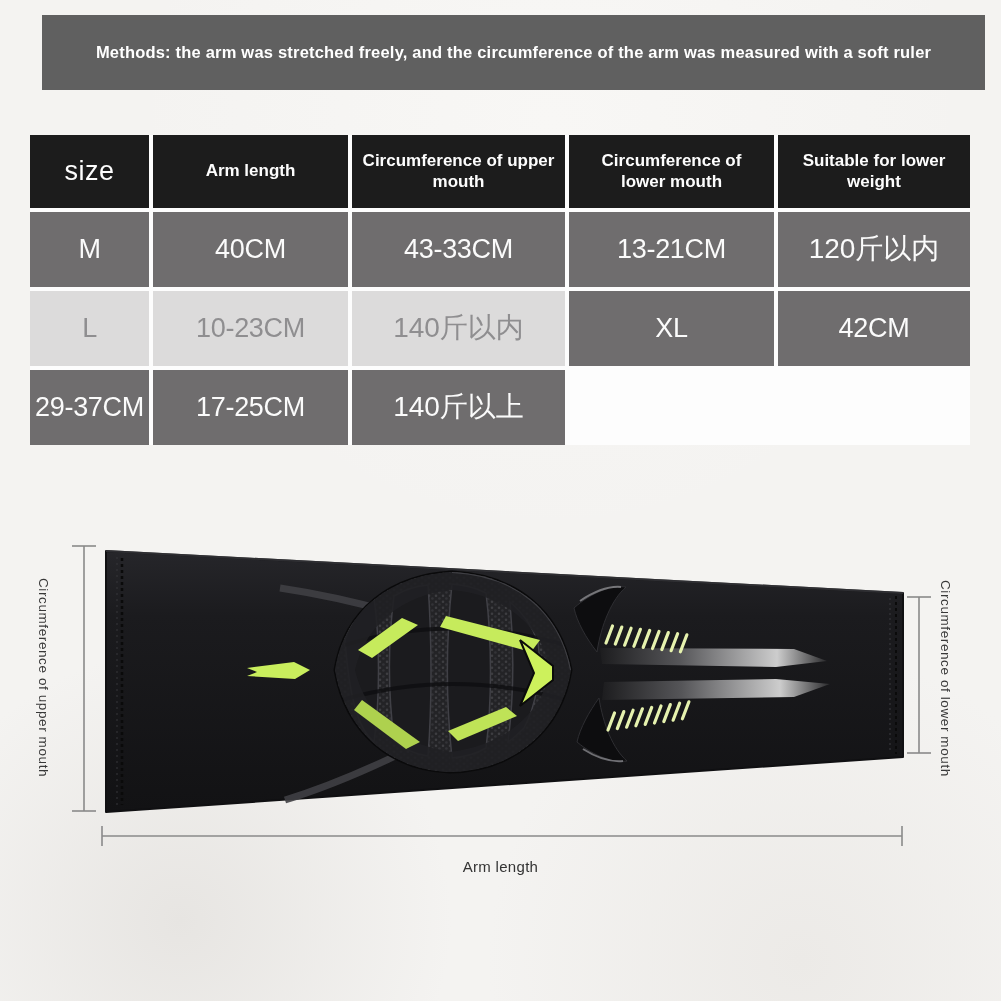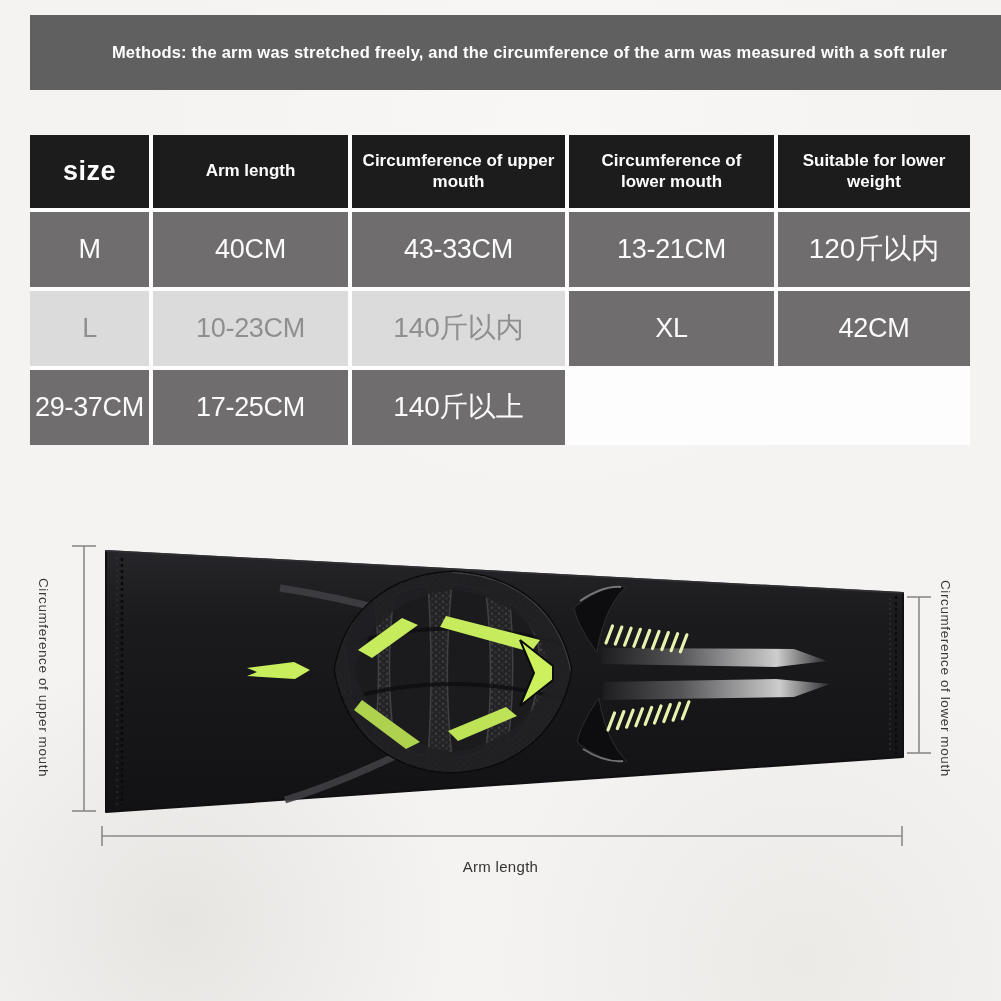--- a/index.html
+++ b/index.html
@@ -3,30 +3,30 @@
 <meta charset="utf-8">
 <style>
   html,body{margin:0;padding:0;}
   body{font-family:"Liberation Sans","DejaVu Sans",sans-serif;background:#e9e8e6;}
   .stage{position:relative;width:1001px;height:1001px;margin:0 auto;overflow:hidden;
          background:#f4f3f1;
          background-image:radial-gradient(circle at 18% 92%, #e7e5e2 0%, rgba(231,229,226,0) 22%),
                           radial-gradient(circle at 80% 96%, #eceae7 0%, rgba(236,234,231,0) 25%),
                           radial-gradient(circle at 55% 12%, #f8f7f5 0%, rgba(248,247,245,0) 40%);}
   
-  .banner{position:absolute;left:30px;top:15px;width:943px;height:75px;background:#606060;
+  .banner{position:absolute;left:42px;top:15px;width:943px;height:75px;background:#606060;
           color:#ffffff;font-size:16.5px;font-weight:700;letter-spacing:.2px;
-          display:flex;align-items:center;justify-content:center;text-align:center;padding-left:28px;}
+          display:flex;align-items:center;justify-content:center;text-align:center;}
   
   .size-table{position:absolute;left:30px;top:135px;width:940px;background:#fdfdfd;
               display:grid;grid-template-columns:119px 195px 213px 205px 192px;
               grid-template-rows:73px 75px 75px 75px;gap:4px;}
   .cell{display:flex;align-items:center;justify-content:center;text-align:center;line-height:1.22;}
   .th{background:#1c1c1c;color:#fdfdfd;font-size:17px;font-weight:700;padding:0 10px;}
-  .th-size{font-size:27px;font-weight:700;letter-spacing:.5px;}
+  .th-size{font-size:27px;font-weight:400;letter-spacing:.5px;}
   .td{font-size:27px;font-weight:400;letter-spacing:-.3px;}
   .row-dark{background:#6f6d6e;color:#fbfbfb;}
   .row-light{background:#dcdbdb;color:#8f8e90;}
   .cjk{font-size:28px;letter-spacing:0;}
   
   .vlabel{position:absolute;writing-mode:vertical-rl;text-orientation:mixed;
           color:#383838;font-size:13.5px;letter-spacing:.6px;text-align:center;white-space:nowrap;}
   .vlabel.left{left:36px;top:545px;height:266px;}
   .vlabel.right{left:938px;top:545px;height:266px;}
   .hlabel{position:absolute;left:0;top:858px;width:1001px;text-align:center;

